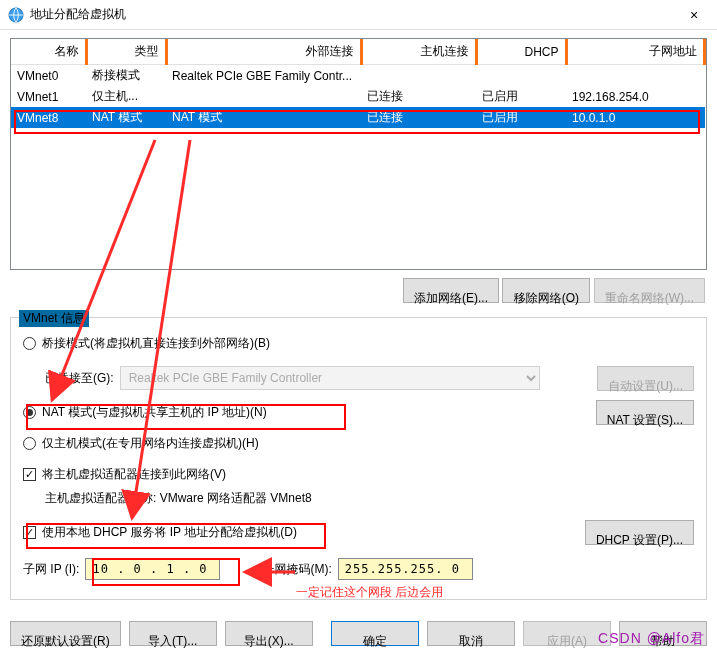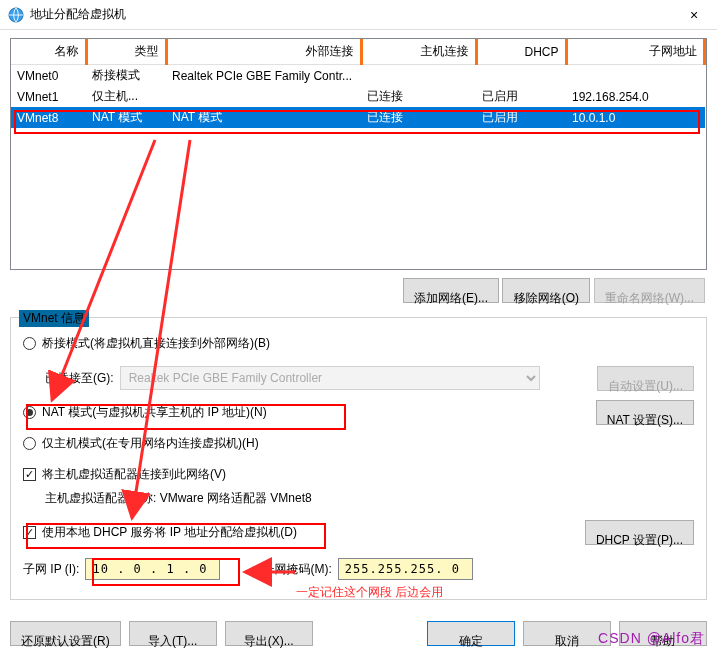--- a/index.html
+++ b/index.html
@@ -176,16 +176,17 @@
   <line x1="295" y1="572" x2="245" y2="572" stroke="#ff2a2a" stroke-width="3" marker-end="url(#ah)"></line>
 </svg>
 
 <div class="bottom-bar">
   <button>还原默认设置(R)</button>
   <button>导入(T)...</button>
   <button>导出(X)...</button>
   <span class="spacer"></span>
   <button class="default">确定</button>
   <button>取消</button>
+  <button class="disabled">应用(A)</button>
   <button>帮助</button>
 </div>
 
 <div class="watermark">CSDN @Alfo君</div>
 
 </body></html>

